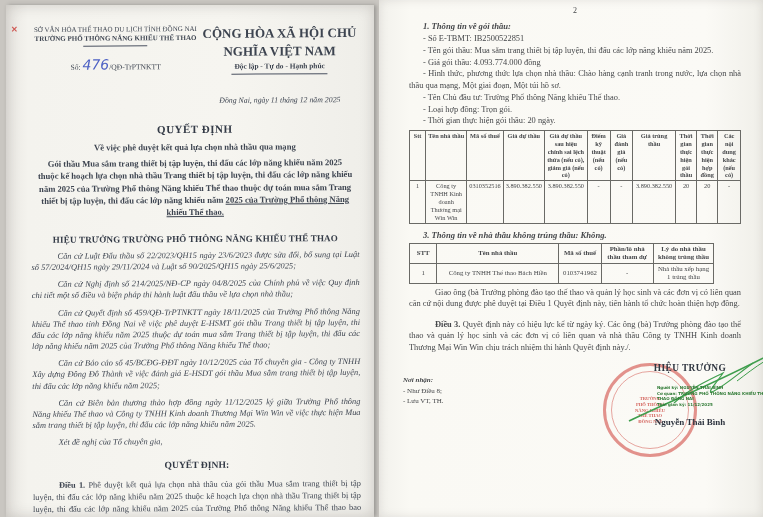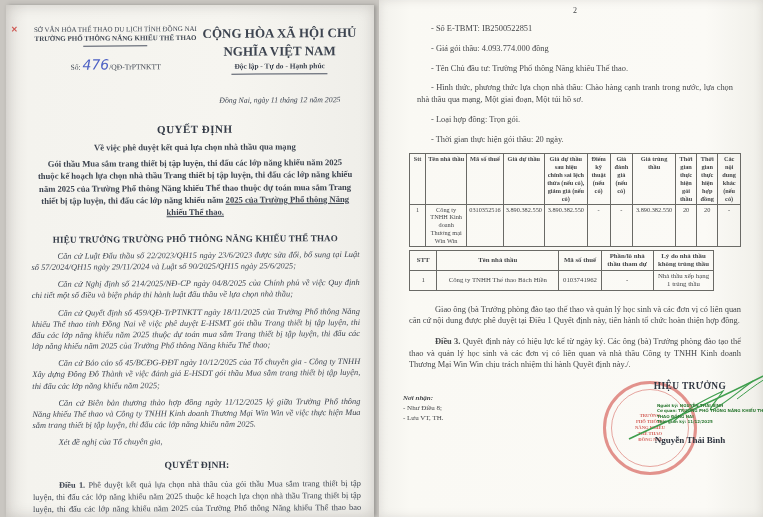--- a/index.html
+++ b/index.html
@@ -47,21 +47,21 @@
 
   .authority{text-align:center;font-weight:bold;font-size:9px;margin-top:15px;letter-spacing:.2px;color:#333a46;}
   .recital{font-style:italic;font-size:8.4px;line-height:1.33;text-align:justify;text-indent:26px;margin:6px 0 0;}
   .decides{text-align:center;font-weight:bold;font-size:9.6px;margin-top:12px;color:#333a46;}
   .article{font-size:8.4px;line-height:1.38;text-align:justify;margin-top:9px;}
   .article .art-no{font-weight:bold;}
   .article .ind{display:inline-block;width:26px;}
 
   .pageno{text-align:center;font-size:8px;margin-bottom:4px;}
   .sec-head{font-weight:bold;font-style:italic;font-size:8.6px;margin:6px 0 2px;text-indent:14px;}
-  .item{font-size:8.4px;line-height:1.4;text-indent:14px;text-align:justify;margin:8px;}
+  .item{font-size:8.4px;line-height:1.4;text-indent:14px;text-align:justify;margin:0;}
 
   table{border-collapse:collapse;width:100%;margin-top:3px;}
   th,td{border:0.5px solid #6a6a66;padding:1px 2px;font-size:6.4px;line-height:1.25;vertical-align:top;}
   th{font-weight:bold;text-align:center;vertical-align:top;}
   td{text-align:center;}
   .t2 th,.t2 td{font-size:6.3px;}
   .t3{width:92%;}
   .t3 th,.t3 td{font-size:6.8px;vertical-align:middle;}
 
   .footer{position:relative;margin-top:10px;height:95px;}
@@ -125,24 +125,26 @@
     <div class="decides">QUYẾT ĐỊNH:</div>
 
     <p class="article"><span class="ind"></span><span class="art-no">Điều 1.</span><span> Phê duyệt kết quả lựa chọn nhà thầu của gói thầu Mua sắm trang thiết bị tập luyện, thi đấu các lớp năng khiếu năm 2025 thuộc kế hoạch lựa chọn nhà thầu Trang thiết bị tập luyện, thi đấu các lớp năng khiếu năm 2025 của Trường Phổ thông Năng khiếu Thể thao bao gồm:</span></p>
   </div>
 </div>
 
 <div class="page" id="page2">
   <div class="p2-content">
     <div class="pageno">2</div>
 
+    <div class="sec-head">1. Thông tin về gói thầu:</div>
     <p class="item">- Số E-TBMT: IB2500522851</p>
+    <p class="item">- Tên gói thầu: Mua sắm trang thiết bị tập luyện, thi đấu các lớp năng khiếu năm 2025.</p>
     <p class="item">- Giá gói thầu: 4.093.774.000 đồng</p>
+    <p class="item">- Hình thức, phương thức lựa chọn nhà thầu: Chào hàng cạnh tranh trong nước, lựa chọn nhà thầu qua mạng, Một giai đoạn, Một túi hồ sơ.</p>
     <p class="item">- Tên Chủ đầu tư: Trường Phổ thông Năng khiếu Thể thao.</p>
-    <p class="item">- Hình thức, phương thức lựa chọn nhà thầu: Chào hàng cạnh tranh trong nước, lựa chọn nhà thầu qua mạng, Một giai đoạn, Một túi hồ sơ.</p>
     <p class="item">- Loại hợp đồng: Trọn gói.</p>
     <p class="item">- Thời gian thực hiện gói thầu: 20 ngày.</p>
 
     <table class="t2">
       <thead>
         <tr>
           <th style="width:5%">Stt</th>
           <th style="width:13%">Tên nhà thầu</th>
           <th style="width:10%">Mã số thuế</th>
           <th style="width:12%">Giá dự thầu</th>
@@ -165,20 +167,21 @@
           <td>-</td>
           <td>-</td>
           <td>3.890.382.550</td>
           <td>20</td>
           <td>20</td>
           <td>-</td>
         </tr>
       </tbody>
     </table>
 
+    <div class="sec-head">3. Thông tin về nhà thầu không trúng thầu: Không.</div>
     <table class="t3">
       <thead>
         <tr>
           <th style="width:9%">STT</th>
           <th style="width:40%">Tên nhà thầu</th>
           <th style="width:14%">Mã số thuế</th>
           <th style="width:17%">Phần/lô nhà thầu tham dự</th>
           <th style="width:20%">Lý do nhà thầu không trúng thầu</th>
         </tr>
       </thead>
@@ -186,21 +189,21 @@
         <tr>
           <td>1</td>
           <td>Công ty TNHH Thể thao Bách Hiền</td>
           <td>0103741962</td>
           <td>-</td>
           <td>Nhà thầu xếp hạng 1 trúng thầu</td>
         </tr>
       </tbody>
     </table>
 
-    <p class="article" style="margin-top:13px"><span class="ind"></span><span>Giao ông (bà Trưởng phòng đào tạo thể thao và quản lý học sinh và các đơn vị có liên quan căn cứ nội dung được phê duyệt tại Điều 1 Quyết định này, tiến hành tổ chức hoàn thiện hợp đồng.</span></p>
+    <p class="article" style="margin-top:3px"><span class="ind"></span><span>Giao ông (bà Trưởng phòng đào tạo thể thao và quản lý học sinh và các đơn vị có liên quan căn cứ nội dung được phê duyệt tại Điều 1 Quyết định này, tiến hành tổ chức hoàn thiện hợp đồng.</span></p>
     <p class="article"><span class="ind"></span><span class="art-no">Điều 3.</span><span> Quyết định này có hiệu lực kể từ ngày ký. Các ông (bà) Trưởng phòng đào tạo thể thao và quản lý học sinh và các đơn vị có liên quan và nhà thầu Công ty TNHH Kinh doanh Thương Mại Win Win chịu trách nhiệm thi hành Quyết định này./.</span></p>
 
     <div class="footer">
       <div class="recipients">
         <div class="lbl">Nơi nhận:</div>
         <div>- Như Điều 8;</div>
         <div>- Lưu VT, TH.</div>
       </div>
 
       <div class="stamp">

